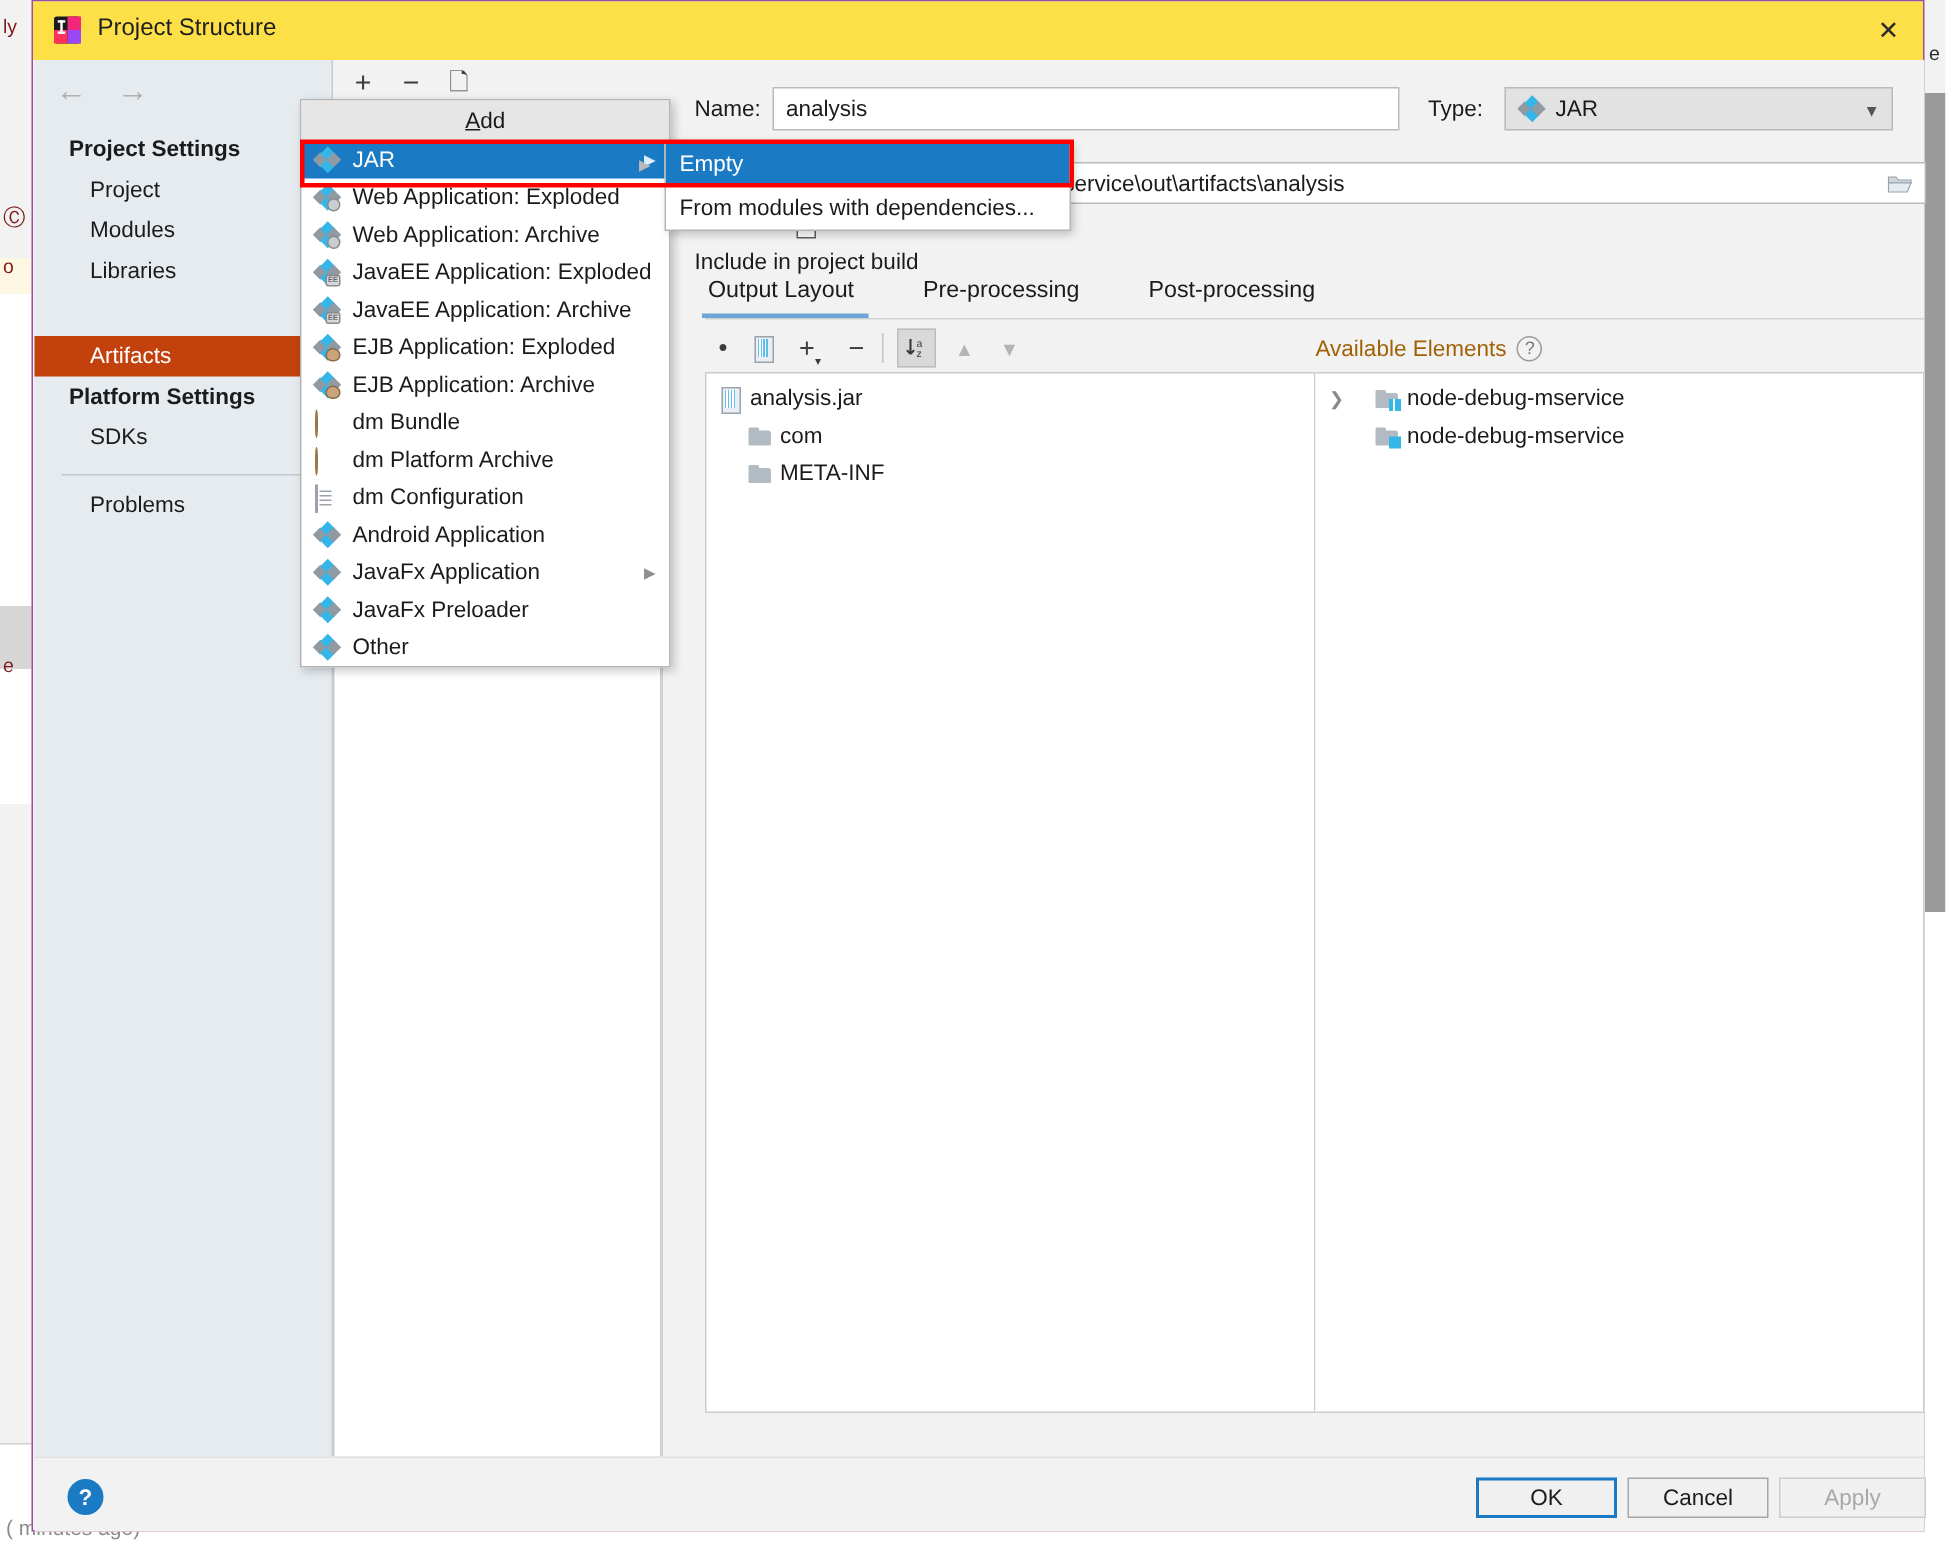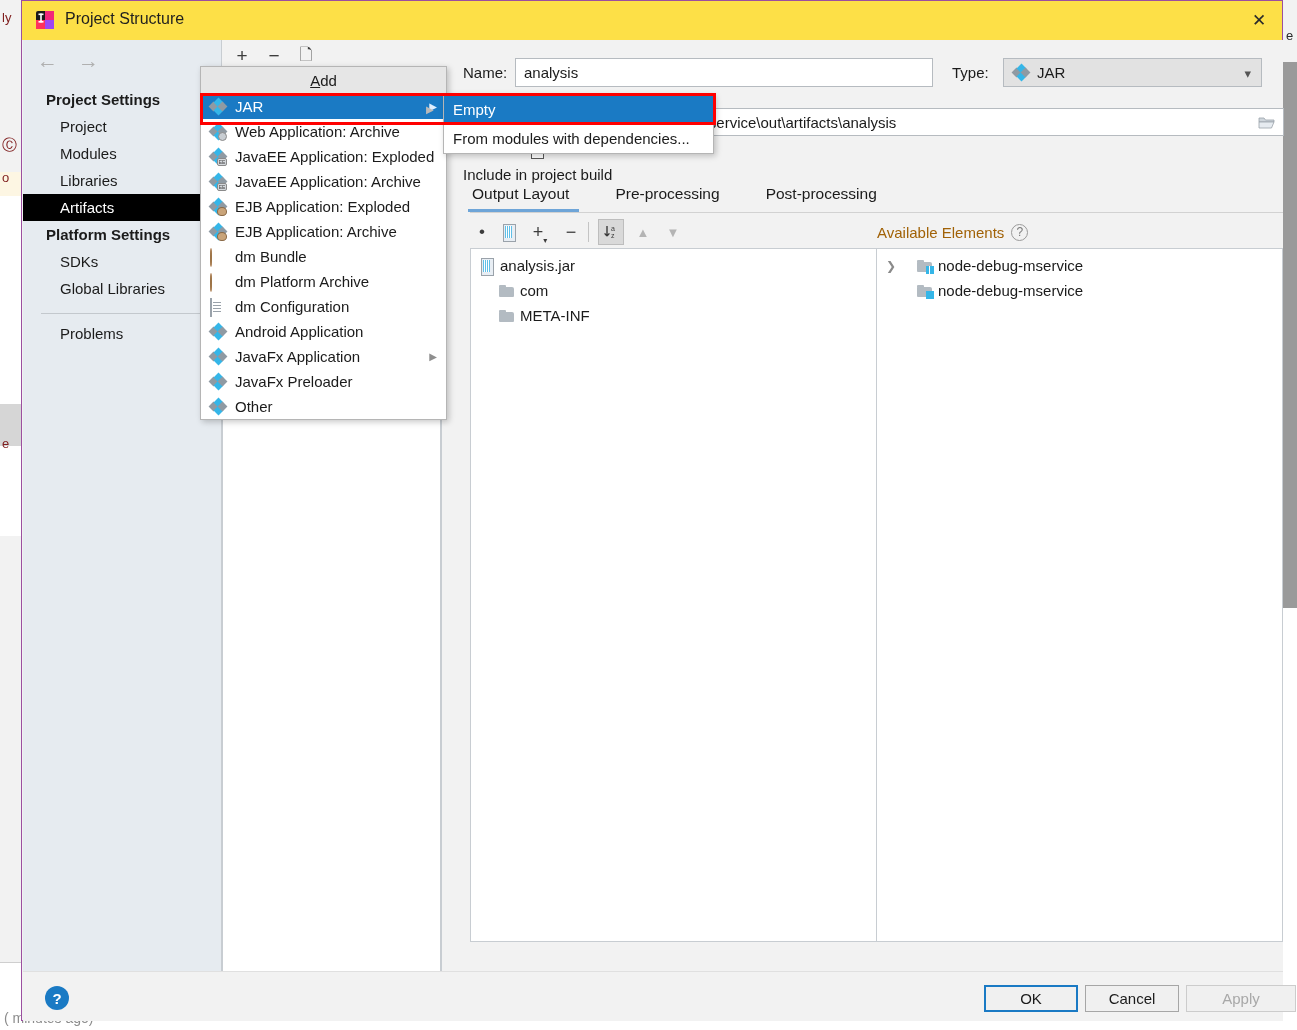--- a/index.html
+++ b/index.html
@@ -45,21 +45,21 @@
   
   .sidebar {
     position:absolute; left:1px; top:39px; width:199px; height:931px;
     background:#e6ebf0; border-right:1px solid #c8cdd2;
   }
   .nav-arrows { position:absolute; left:14px; top:10px; display:flex; gap:20px; color:#b0b0b0; font-size:21px; }
   .nav-arrow { line-height:1; cursor:default; }
   .sb-list { position:absolute; left:0; top:46px; width:199px; }
   .sb-head { padding:5px 0 5px 23px; font-weight:bold; font-size:15px; color:#1b1b1b; }
   .sb-item { padding:5px 0 5px 37px; font-size:15px; color:#1b1b1b; cursor:default; }
-  .sb-item.sel { background:#000000; color:#ffffff; }
+  .sb-item.sel { background:#c2410c; color:#ffffff;margin-top:30px; }
   .sb-sep { margin:11px 18px 6px 18px; height:1px; background:#c3c8cd; }
 
   
   .art-col { position:absolute; left:200px; top:39px; width:220px; height:931px; background:#f2f2f2; }
   .art-toolbar { position:absolute; left:0; top:0; width:220px; height:31px; border-bottom:0; }
   .tb-btn { position:absolute; top:4px; width:24px; height:24px; display:flex; align-items:center; justify-content:center; color:#3c3c3c; font-size:19px; cursor:default;}
   .art-listbox { position:absolute; left:0; top:31px; width:219px; height:900px; background:#ffffff; border:1px solid #c8cdd2; border-top:none; border-bottom:none;}
   .art-vdiv { position:absolute; left:219px; top:31px; width:1px; height:900px; background:#c8cdd2; }
 
   
@@ -218,21 +218,20 @@
         <div class="nav-arrow">→</div>
       </div>
       <div class="sb-list">
         <div class="sb-head">Project Settings</div>
         <div class="sb-item">Project</div>
         <div class="sb-item">Modules</div>
         <div class="sb-item">Libraries</div>
         <div class="sb-item sel">Artifacts</div>
         <div class="sb-head">Platform Settings</div>
         <div class="sb-item">SDKs</div>
-        <div class="sb-item">Global Libraries</div>
         <div class="sb-sep"></div>
         <div class="sb-item">Problems</div>
       </div>
     </div>
 
     <div class="art-col">
       <div class="art-toolbar">
         <div class="tb-btn" style="left:8px;">+</div>
         <div class="tb-btn" style="left:40px;">−</div>
         <div class="tb-btn" style="left:72px;font-size:16px;">🗋</div>
@@ -347,21 +346,21 @@
         <span class="chk-box checked"></span>
         <span>Show content of elements</span>
         <span class="dots-btn" style="margin-left:13px;">...</span>
       </div>
     </div>
 
     <div class="footer">
       <div class="help-btn">?</div>
       <div class="btn default" style="left:961px;width:94px;">OK</div>
       <div class="btn" style="left:1062px;width:94px;">Cancel</div>
-      <div class="btn disabled" style="left:1163px;width:110px;">Apply</div>
+      <div class="btn disabled" style="left:1163px;width:98px;">Apply</div>
     </div>
 
   </div>
 
   <div class="menu">
     <div class="menu-title">
         <u>A</u>
         <span>dd</span>
       </div>
 
@@ -369,20 +368,30 @@
       <span class="mi-ico dia">
           <i class="a"></i>
           <i class="b"></i>
           <i class="c"></i>
           <i class="d"></i>
         </span>
       <span>JAR</span>
       <span class="arw">▶</span>
     </div>
 
+    <div class="mi">
+      <span class="mi-ico dia">
+          <i class="a"></i>
+          <i class="b"></i>
+          <i class="c"></i>
+          <i class="d"></i>
+          <span class="badge globe"></span>
+        </span>
+      <span>Web Application: Exploded</span>
+    </div>
 
     <div class="mi">
       <span class="mi-ico dia">
           <i class="a"></i>
           <i class="b"></i>
           <i class="c"></i>
           <i class="d"></i>
           <span class="badge globe"></span>
         </span>
       <span>Web Application: Archive</span>

